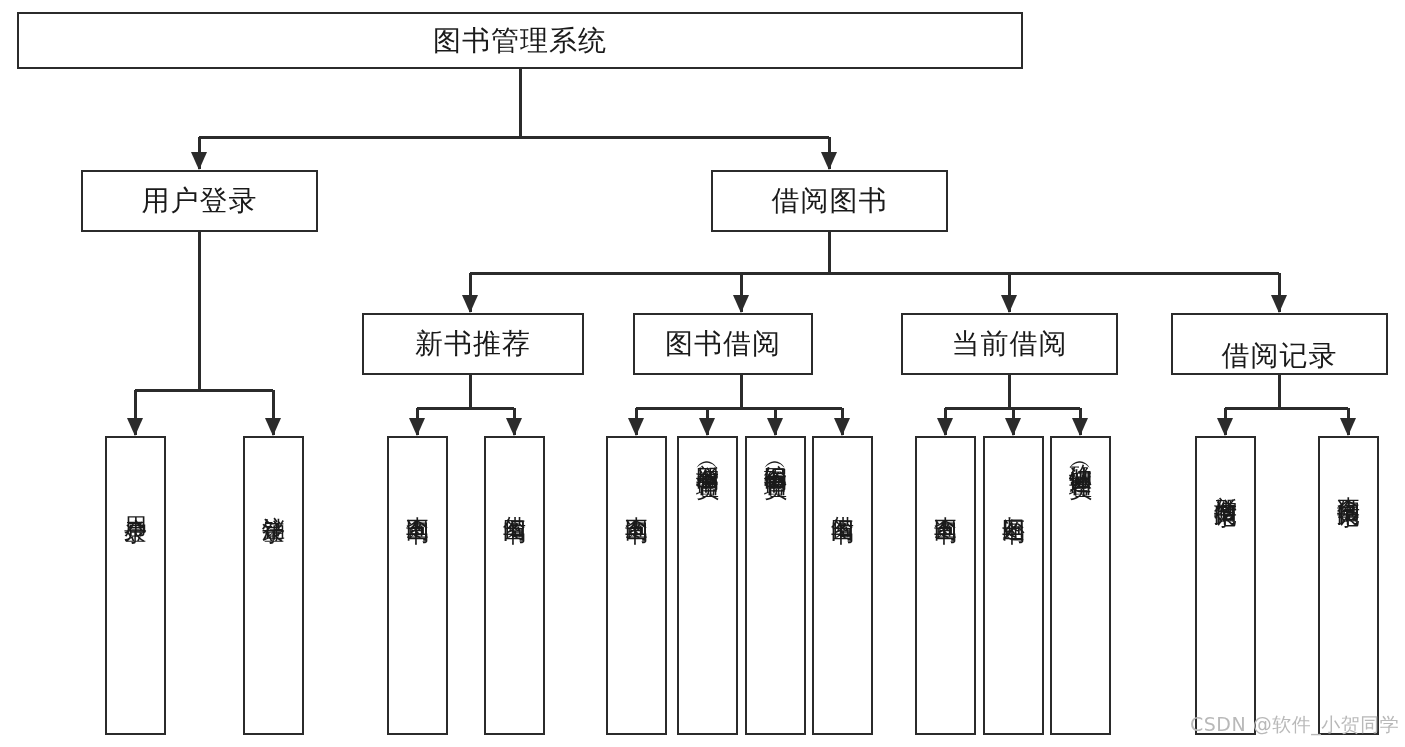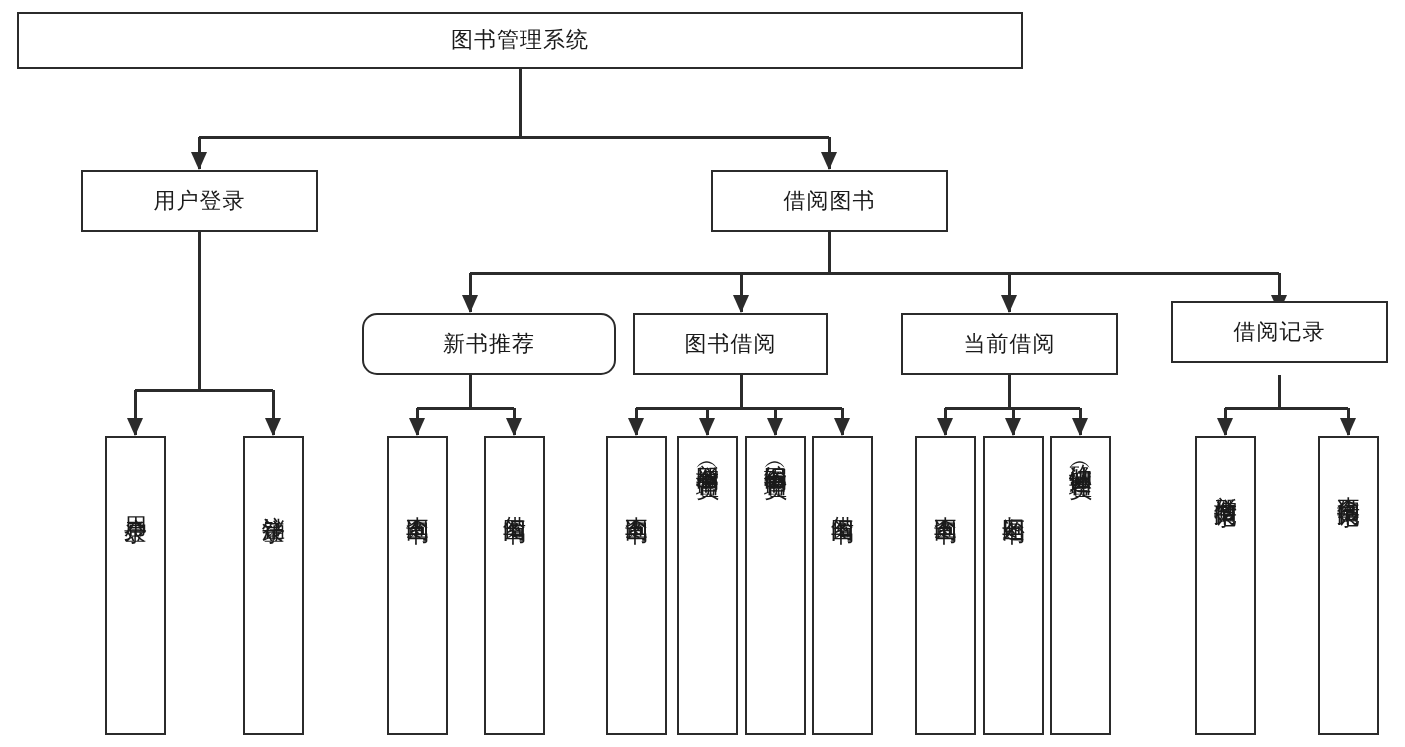--- a/index.html
+++ b/index.html
@@ -29,21 +29,21 @@
     position: absolute;
     box-sizing: border-box;
     background: #ffffff;
     border: 2px solid #2b2b2b;
     display: flex;
     align-items: center;
     justify-content: center;
     color: #1a1a1a;
   }
   .node.horizontal {
-    font-size: 22px;
+    font-size: 28px;
     letter-spacing: 1px;
     line-height: 1.2;
   }
   .node.vertical {
     writing-mode: vertical-rl;
     text-orientation: upright;
     font-size: 23px;
     line-height: 1.25;
     letter-spacing: 2px;
     align-items: center;
@@ -142,30 +142,30 @@
   <div id="node-layer">
       <div class="node horizontal" style="left: 17px; top: 12px; width: 1006px; height: 57px;">
         <span class="node-label">图书管理系统</span>
       </div>
       <div class="node horizontal" style="left: 81px; top: 170px; width: 237px; height: 62px;">
         <span class="node-label">用户登录</span>
       </div>
       <div class="node horizontal" style="left: 711px; top: 170px; width: 237px; height: 62px;">
         <span class="node-label">借阅图书</span>
       </div>
-      <div class="node horizontal" style="left: 362px; top: 313px; width: 254px; height: 62px; border-radius: 15px;">
+      <div class="node horizontal" style="left: 362px; top: 313px; width: 222px; height: 62px;">
         <span class="node-label">新书推荐</span>
       </div>
-      <div class="node horizontal" style="left: 633px; top: 313px; width: 195px; height: 62px;">
+      <div class="node horizontal" style="left: 633px; top: 313px; width: 180px; height: 62px;">
         <span class="node-label">图书借阅</span>
       </div>
       <div class="node horizontal" style="left: 901px; top: 313px; width: 217px; height: 62px; justify-content: center;">
         <span class="node-label">当前借阅</span>
       </div>
-      <div class="node horizontal" style="left: 1171px; top: 301px; width: 217px; height: 62px;">
+      <div class="node horizontal" style="left: 1171px; top: 313px; width: 217px; height: 62px; align-items: flex-end;">
         <span class="node-label">借阅记录</span>
       </div>
       <div class="node vertical pad-small" style="left: 105px; top: 436px; width: 61px; height: 299px;">
         <span class="node-label">用户登录</span>
       </div>
       <div class="node vertical pad-small" style="left: 243px; top: 436px; width: 61px; height: 299px;">
         <span class="node-label">注销登录</span>
       </div>
       <div class="node vertical pad-small" style="left: 387px; top: 436px; width: 61px; height: 299px;">
         <span class="node-label">查询图书</span>
@@ -195,14 +195,15 @@
         <span class="node-label">确认归还（管理员）</span>
       </div>
       <div class="node vertical pad-mid" style="left: 1195px; top: 436px; width: 61px; height: 299px;">
         <span class="node-label">新增借阅记录</span>
       </div>
       <div class="node vertical pad-mid" style="left: 1318px; top: 436px; width: 61px; height: 299px;">
         <span class="node-label">查询借阅记录</span>
       </div>
     </div>
 
+  <div id="watermark">CSDN @软件_小贺同学</div>
 
 </div>
 
 </body></html>

